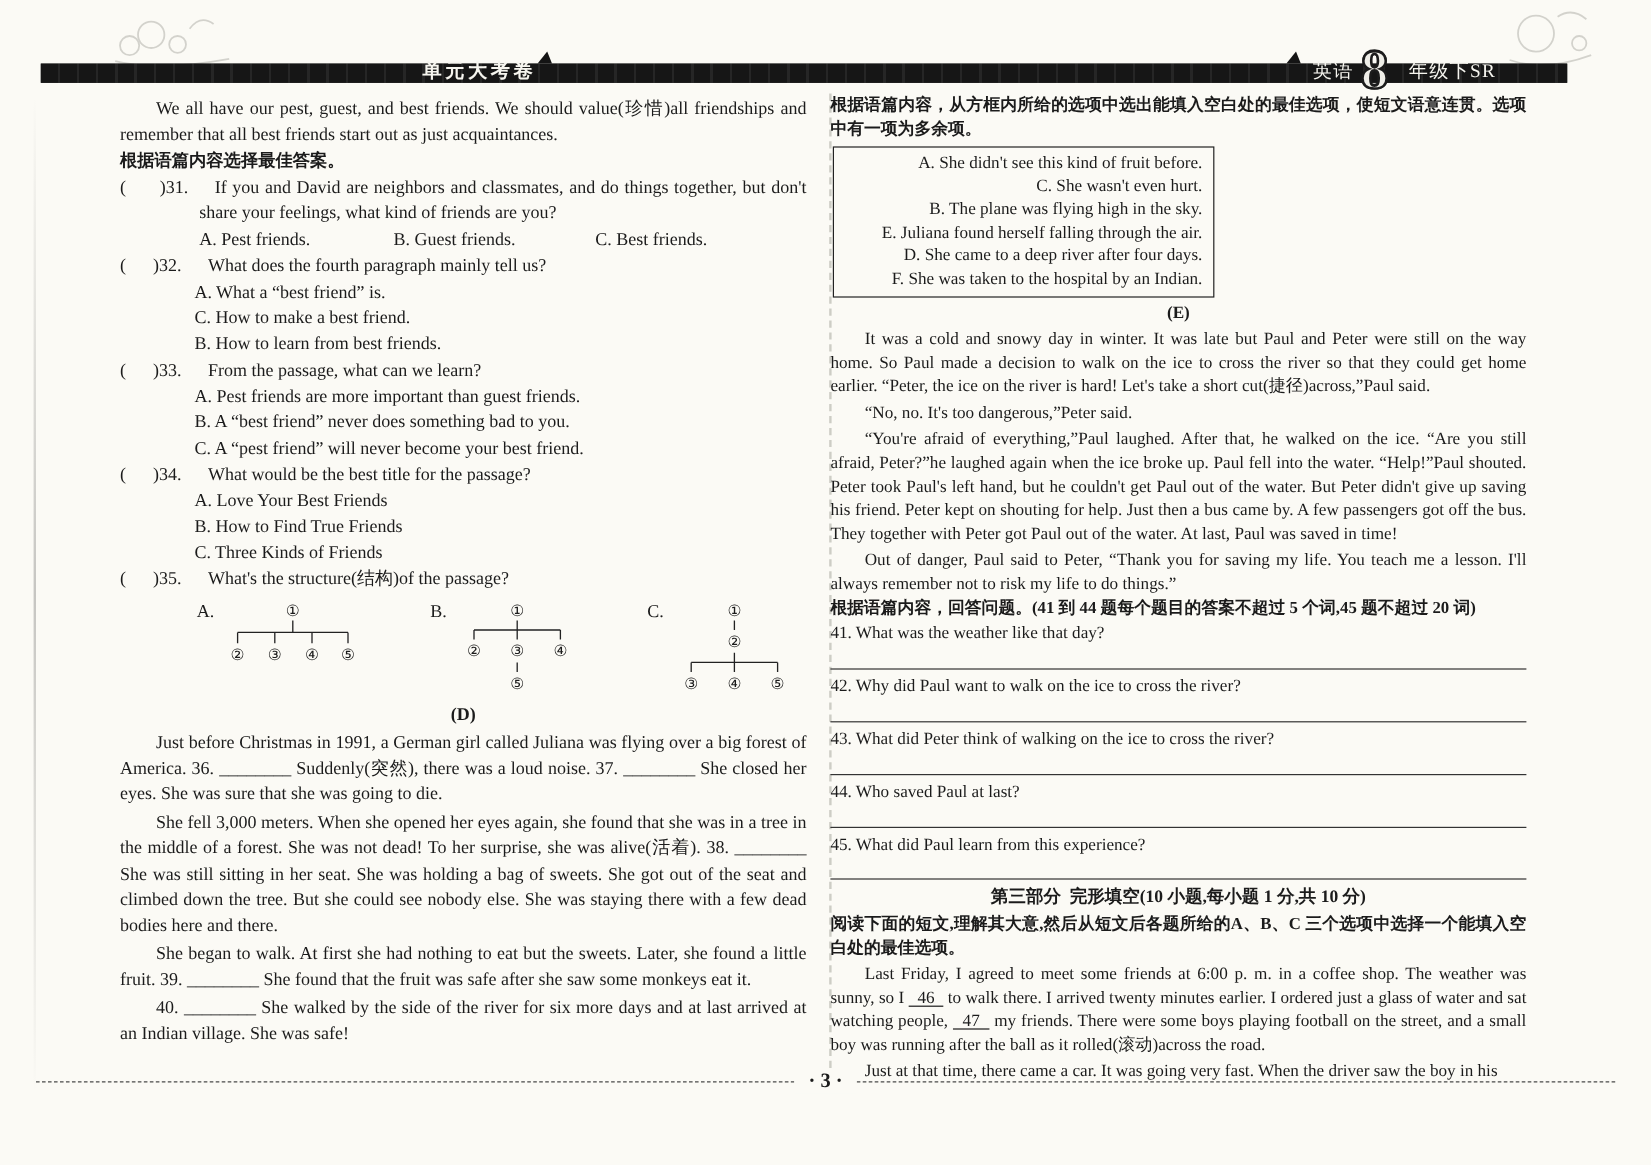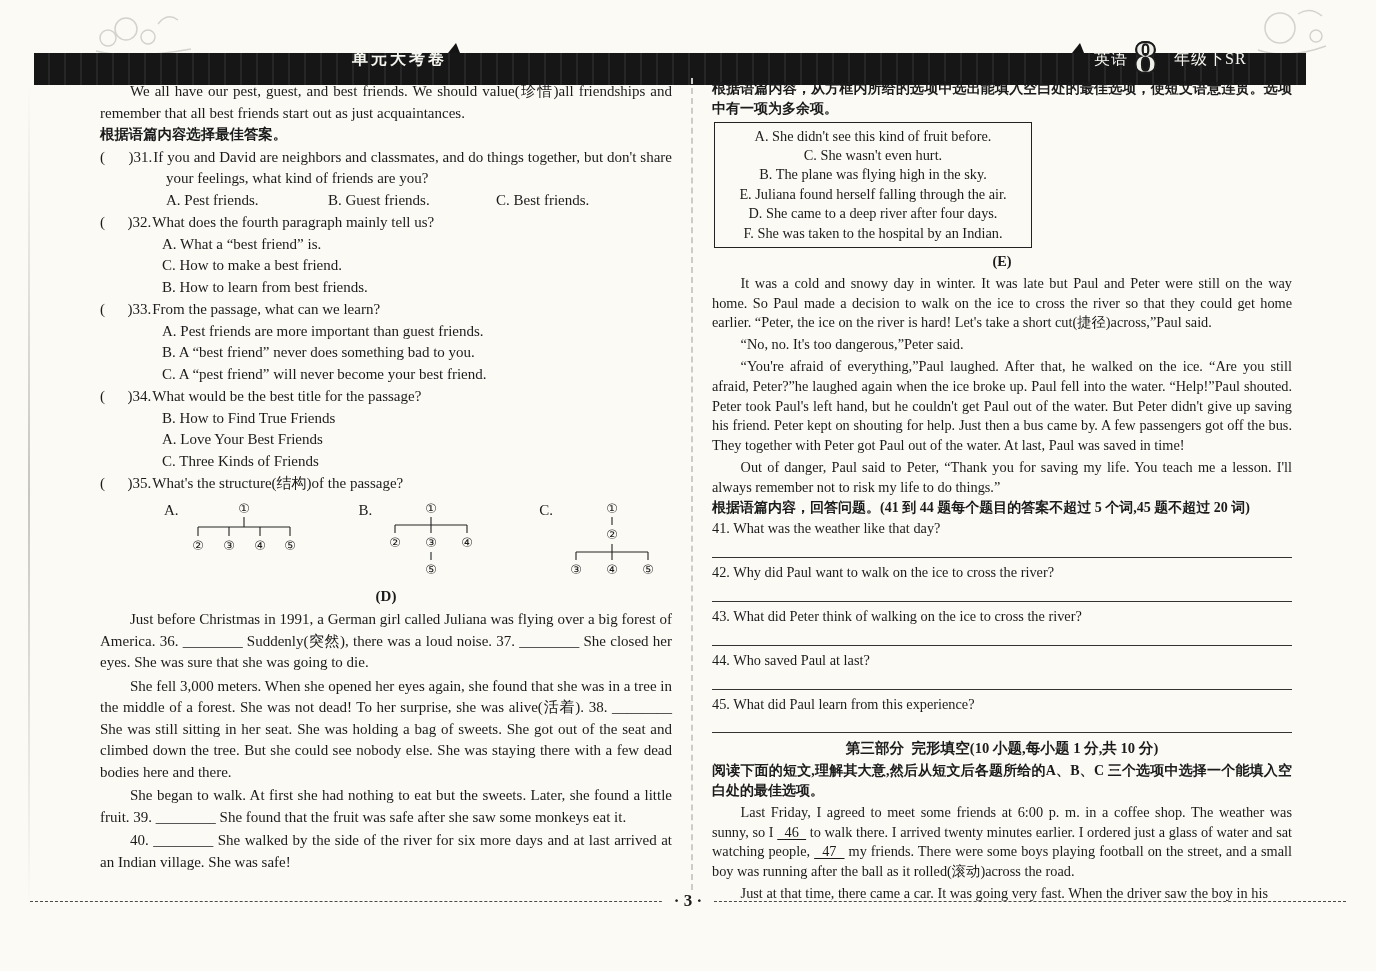--- a/index.html
+++ b/index.html
@@ -4,21 +4,21 @@
 <style>
   * { box-sizing: border-box; }
   html,body { margin:0; padding:0; background:#d9d9d4; }
   .page {
     position:relative; width:1376px; height:971px; margin:0 auto;
     background:#fbfaf5; overflow:hidden;
     font-family:"Liberation Serif","DejaVu Serif",serif; color:#1b1b1b;
   }
   
   .banner {
-    position:absolute; left:34px; top:53px; width:1272px; height:32px;
+    position:absolute; left:34px; top:53px; width:1272px; height:16px;
     background:#161616;
     background-image:repeating-linear-gradient(90deg,#161616 0 14px,#262626 14px 16px);
   }
   .banner-title { position:absolute; left:318px; top:-4px; font-size:16px; font-weight:bold;
     color:#f6f5ef; letter-spacing:3px; white-space:pre; }
   .banner-subject { position:absolute; left:1060px; top:-4px; font-size:16px; font-weight:normal;
     color:#f6f5ef; letter-spacing:1px; }
   .banner-grade-num { position:absolute; left:1100px; top:-19px; font-size:46px; line-height:48px;
     font-weight:bold; color:#efeee8; -webkit-text-stroke:2px #1c1c1c;
     text-shadow:1px 0 #1c1c1c,-1px 0 #1c1c1c,0 1px #1c1c1c,0 -1px #1c1c1c; }
@@ -32,43 +32,43 @@
   
   .deco { position:absolute; opacity:.45; }
   .deco-tl { left:86px; top:8px; }
   .deco-tr { left:1238px; top:2px; }
   .fold { position:absolute; left:691px; top:78px; height:812px; border-left:2px dashed #cdcdc5; }
   .edge-left { position:absolute; left:28px; top:80px; bottom:60px; width:2px;
     background:linear-gradient(to bottom, rgba(0,0,0,0) , rgba(40,40,40,.25), rgba(0,0,0,0)); }
   
   .col { position:absolute; top:79px; text-align:justify; }
   .col-left  { left:100px; width:572px; font-size:15px;   line-height:21.5px; }
-  .col-right { left:712px; width:580px; font-size:14.3px; line-height:19.8px; }
+  .col-right { left:692px; width:580px; font-size:14.3px; line-height:19.8px; }
   .para { text-indent:2em; margin-top:2px; }
   .cn { font-weight:bold; font-size:14.4px; }
   .col-right .cn { font-size:14px; }
   
   .question { margin-top:1px; }
   .q-stem { padding-left:66px; text-indent:-66px; }
-  .q-prefix { white-space:pre; margin-right:1px; }
+  .q-prefix { white-space:pre; margin-right:22px; }
   .q-opts { margin-left:62px; }
   .q-opts-inline { margin-left:66px; }
   .q-opts-inline .o-fixed1 { display:inline-block; width:162px; }
   .q-opts-inline .o-fixed2 { display:inline-block; width:168px; }
   
   .diagram-row { display:flex; margin:5px 0 0 64px; gap:52px; height:84px; }
   .diagram { display:flex; align-items:flex-start; }
   .diagram-label { margin-right:3px; font-size:15px; }
   .diagram svg text { font-family:"DejaVu Sans","Liberation Sans",sans-serif;
     font-size:13px; fill:#1b1b1b; text-anchor:middle; }
   .diagram svg line { stroke:#222; stroke-width:1.1; }
   .passage-label { text-align:center; font-weight:bold; margin-top:2px; }
   
   .option-box { border:1.5px solid #222; width:318px; padding:4px 9px; margin:3px 0 4px 2px;
-    text-align:center; }
+    text-align:right; }
   .box-line { line-height:19.4px; }
   
   .qa { margin-top:2px; }
   .qa-line { height:19px; border-bottom:1.2px solid #333; margin-bottom:5px; }
   .part-title { text-align:center; font-weight:bold; white-space:pre; margin:6px 0 2px; font-size:14.6px; }
   .blank { text-decoration:underline; text-underline-offset:2px; }
   
   .footer-line { position:absolute; left:30px; right:30px; top:901px; border-top:1.6px dashed #4a4a49; }
   .page-num { position:absolute; top:891px; left:50%; transform:translateX(-50%);
     background:#fbfaf5; padding:0 12px; font-weight:bold; font-size:17px; }
@@ -134,22 +134,22 @@
       <div class="q-opts">
         <div>A. Pest friends are more important than guest friends.</div>
         <div>B. A “best friend” never does something bad to you.</div>
         <div>C. A “pest friend” will never become your best friend.</div>
       </div>
     </div>
 
     <div class="question">
       <div class="q-stem"><span class="q-prefix">(      )34.</span><span>What would be the best title for the passage?</span></div>
       <div class="q-opts">
+        <div>A. Love Your Best Friends</div>
         <div>B. How to Find True Friends</div>
-        <div>A. Love Your Best Friends</div>
         <div>C. Three Kinds of Friends</div>
       </div>
     </div>
 
     <div class="question">
       <div class="q-stem"><span class="q-prefix">(      )35.</span><span>What's the structure(结构)of the passage?</span></div>
 
       <div class="diagram-row">
         <div class="diagram">
           <span class="diagram-label">A.</span>

